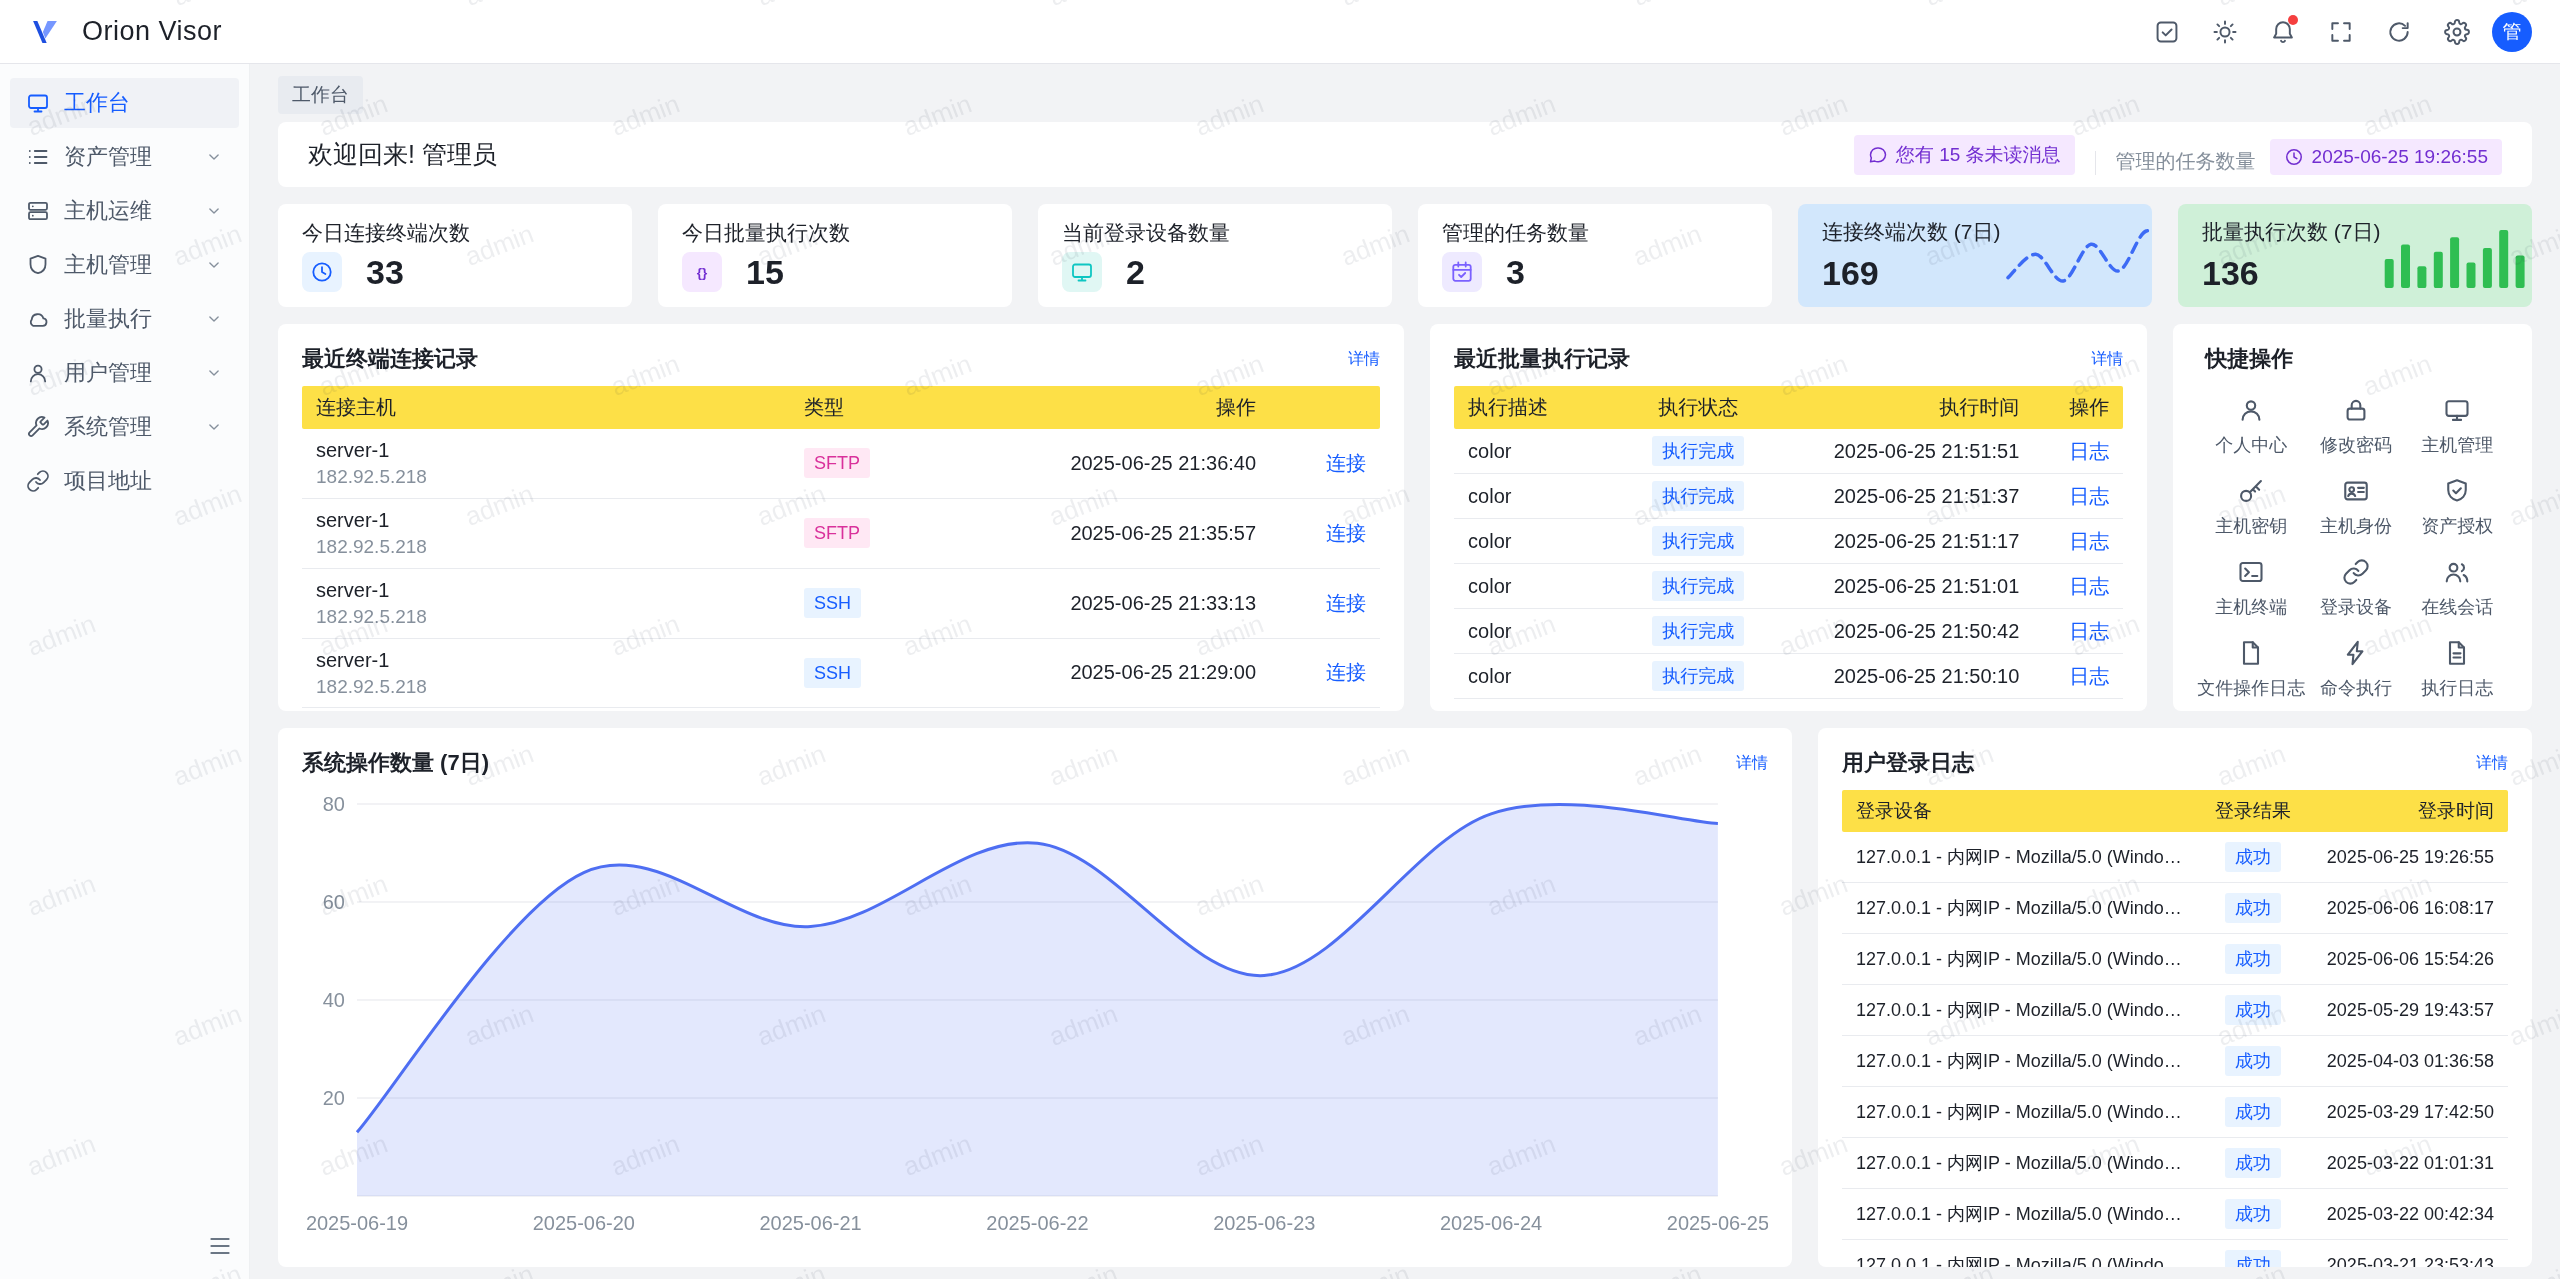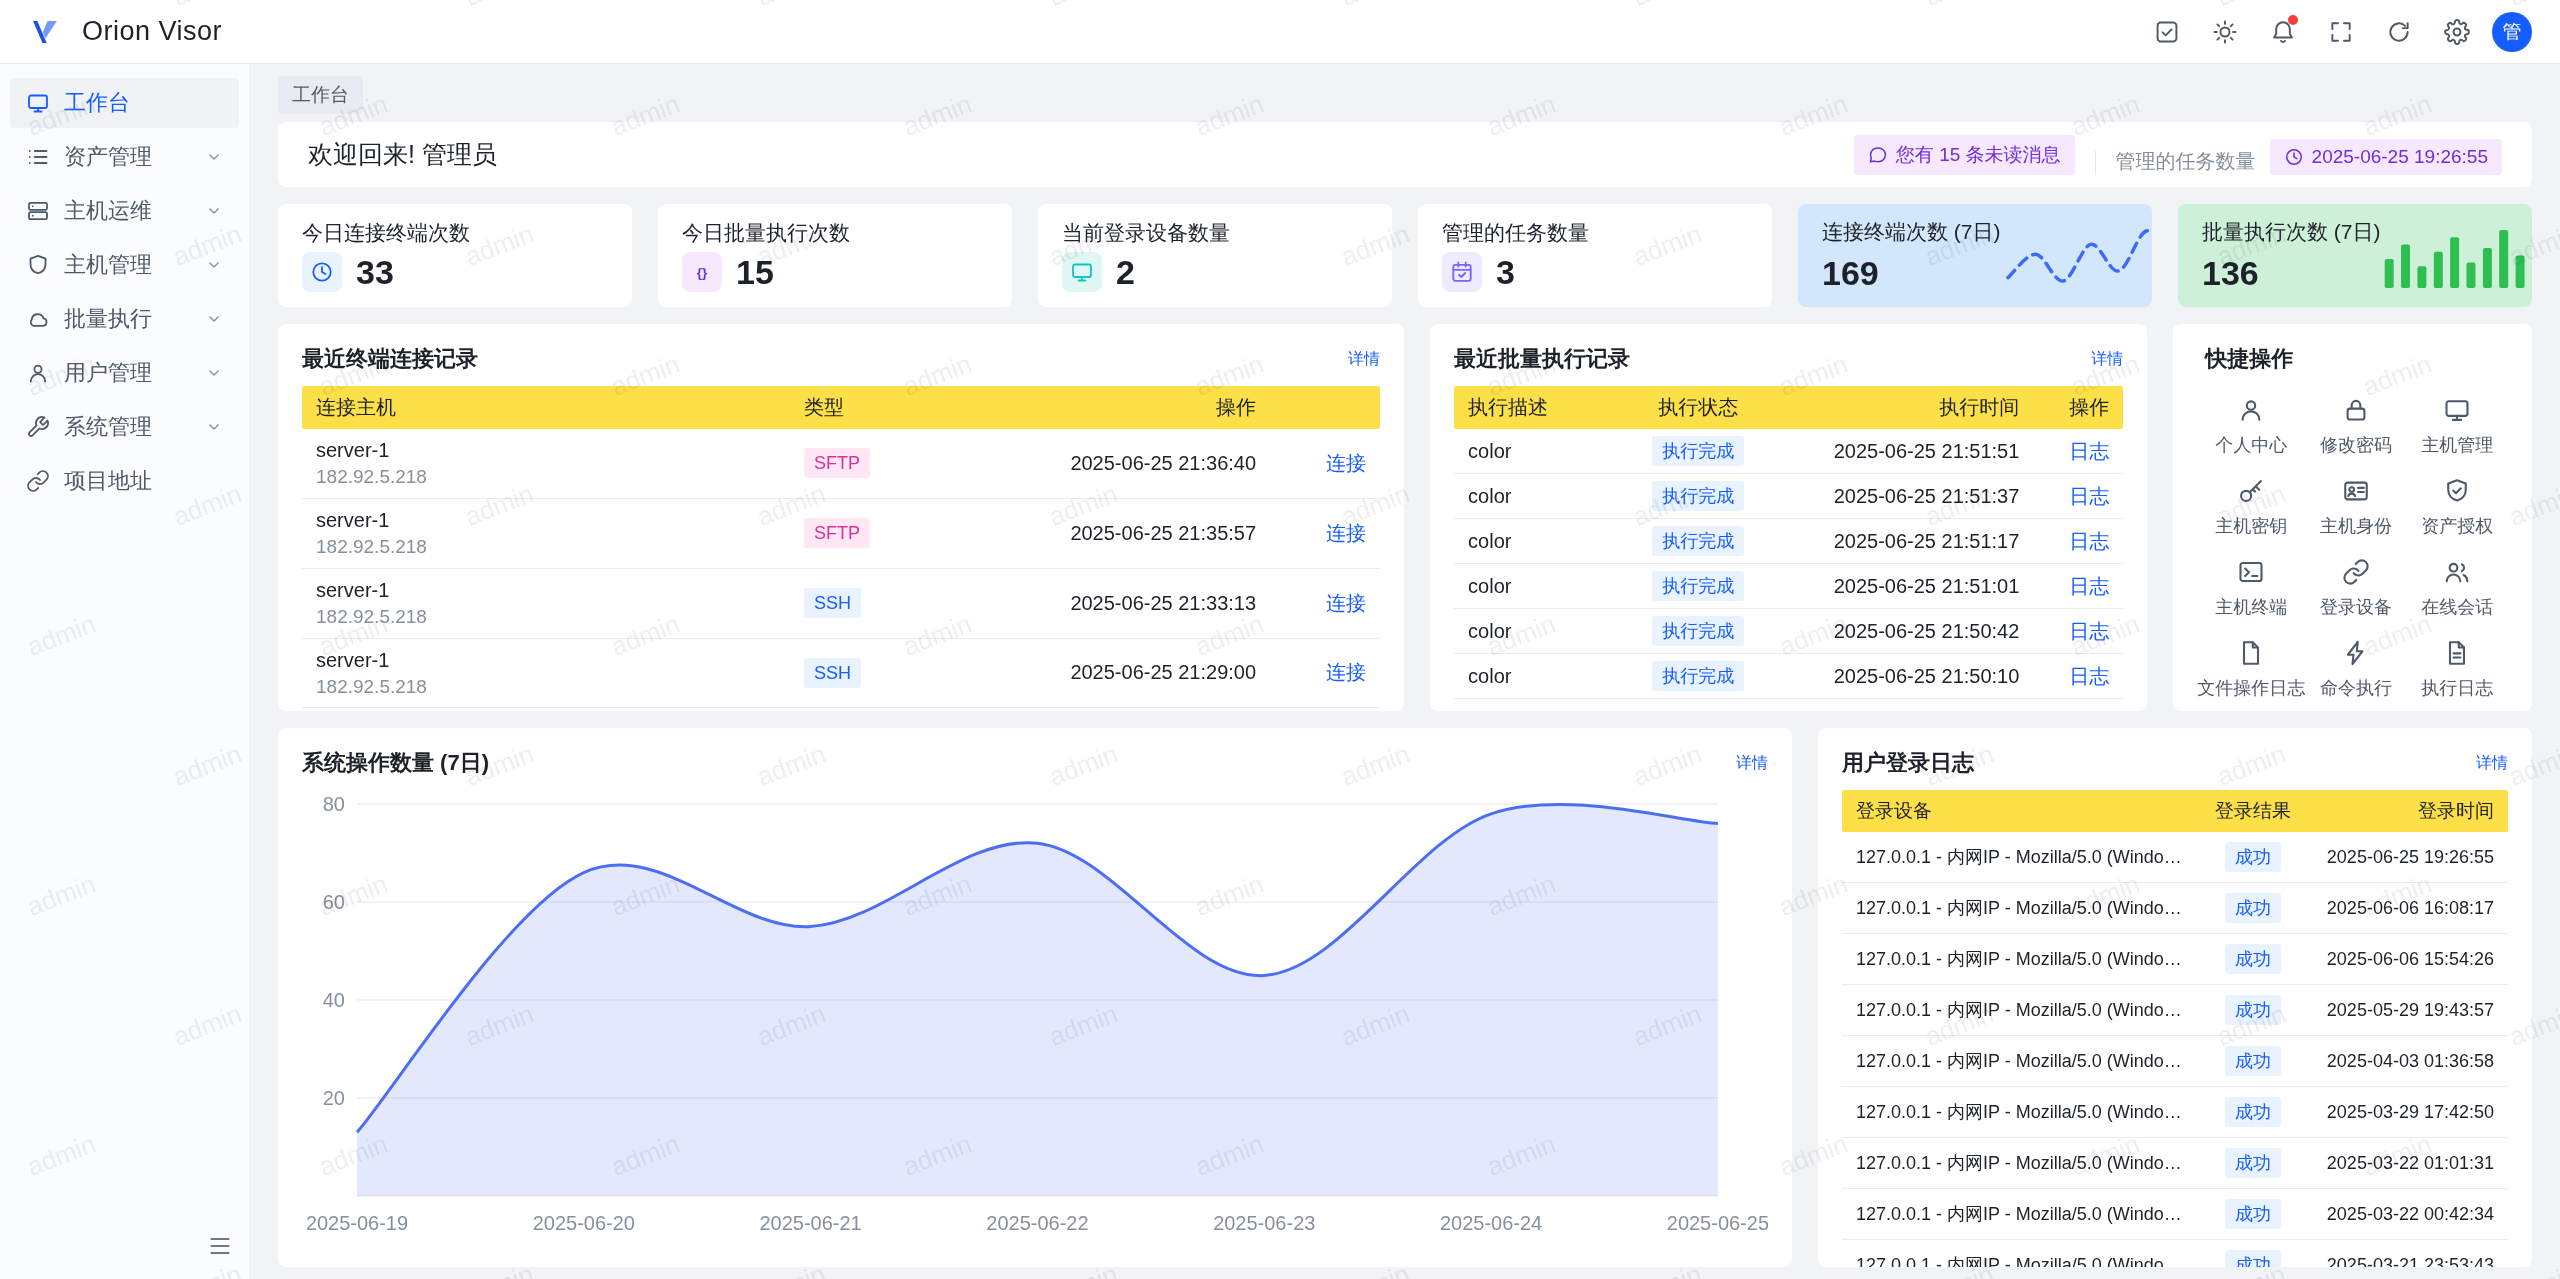--- a/index.html
+++ b/index.html
@@ -57,21 +57,21 @@
 .welcome-right{display:flex;align-items:flex-end;}
 .pill{display:inline-flex;align-items:center;gap:8px;background:var(--pill-bg);color:var(--pill-text);padding:7px 14px;border-radius:4px;font-size:19px;white-space:nowrap;}
 .pill .icn svg{width:20px;height:20px;}
 .vsep{width:1px;height:24px;background:var(--border);margin:0 20px;}
 .muted{color:#86909c;font-size:20px;margin-right:14px;white-space:nowrap;}
 
 
 .stats-row{display:grid;grid-template-columns:repeat(6,1fr);gap:26px;margin-bottom:17px;height:103px;}
 .stat-card{padding:15px 24px;display:flex;flex-direction:column;justify-content:space-between;overflow:hidden;}
 .stat-label{font-size:21px;font-weight:500;color:#1d2129;white-space:nowrap;}
-.stat-body{display:flex;align-items:flex-end;gap:14px;}
+.stat-body{display:flex;align-items:flex-end;gap:24px;}
 .stat-icon{width:40px;height:40px;border-radius:8px;display:inline-flex;align-items:center;justify-content:center;flex-shrink:0;}
 .stat-icon .icn svg{width:24px;height:24px;}
 .stat-value{font-size:34px;font-weight:600;color:#1d2129;}
 .stat-chart-card{flex-direction:row;justify-content:space-between;align-items:center;}
 .scc-left{display:flex;flex-direction:column;gap:8px;}
 .scc-chart{width:180px;height:64px;flex-shrink:0;}
 
 
 .mid-row{display:grid;grid-template-columns:1.57fr 1fr .5fr;gap:26px;margin-bottom:17px;height:387px;}
 .mid-row .card{padding:20px 24px;overflow:hidden;}

